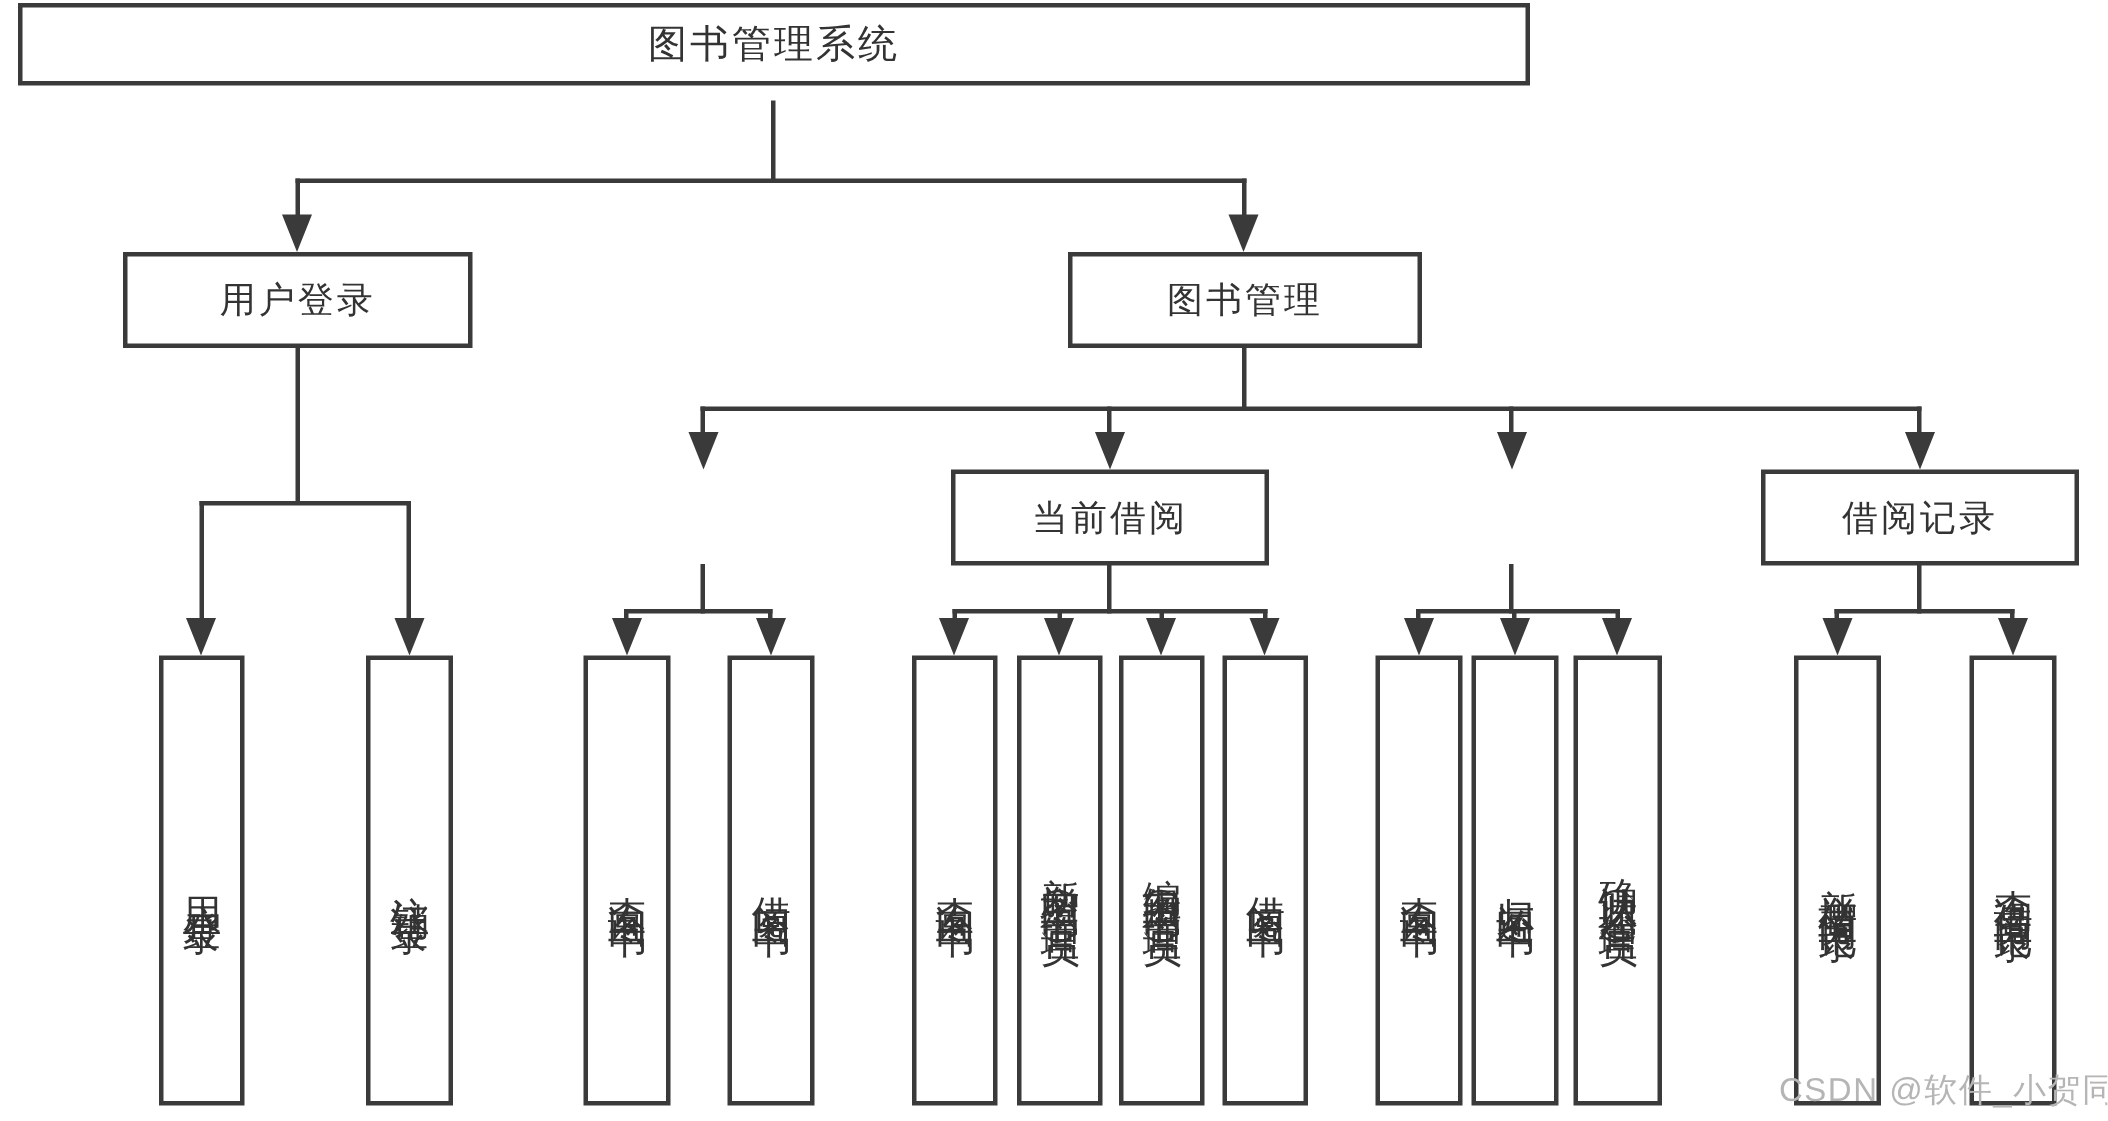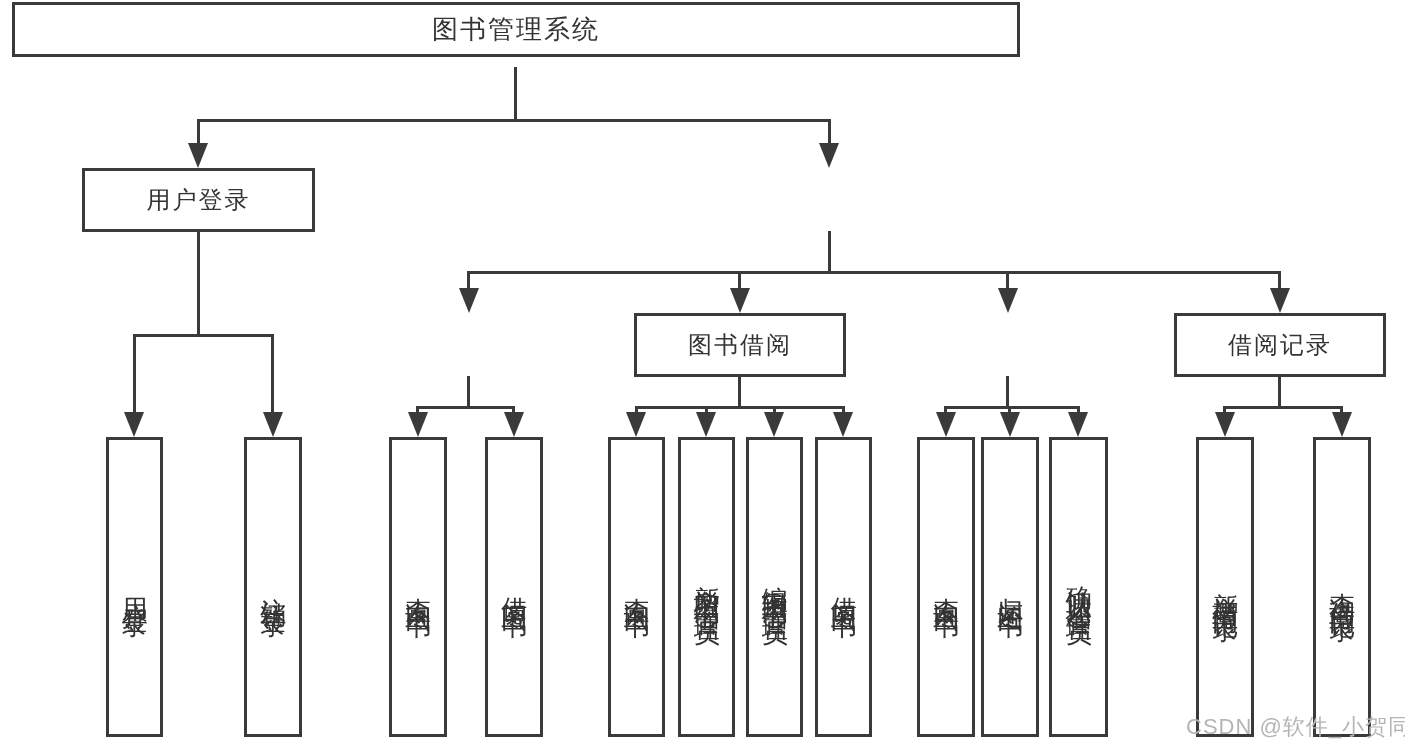--- a/index.html
+++ b/index.html
@@ -59,41 +59,44 @@
   <div class="vline" style="left:514px; top:67px; height:54px;"></div>
   <div class="hline" style="left:197px; top:119px; width:634px;"></div>
   <div class="vline" style="left:197px; top:119px; height:30px;"></div>
   <div class="vline" style="left:828px; top:119px; height:30px;"></div>
   <div class="arrow" style="left:188px; top:143px;"></div>
   <div class="arrow" style="left:819px; top:143px;"></div>
 
   <div class="box hbox" style="left:82px; top:168px; width:233px; height:64px;">
     <span>用户登录</span>
   </div>
+  <div class="box hbox" style="left:712px; top:168px; width:236px; height:64px;">
+    <span>图书管理</span>
+  </div>
 
   <div class="vline" style="left:197px; top:231px; height:105px;"></div>
   <div class="hline" style="left:133px; top:334px; width:141px;"></div>
   <div class="vline" style="left:133px; top:334px; height:86px;"></div>
   <div class="vline" style="left:271px; top:334px; height:86px;"></div>
   <div class="arrow" style="left:124px; top:412px;"></div>
   <div class="arrow" style="left:263px; top:412px;"></div>
 
   <div class="vline" style="left:828px; top:231px; height:42px;"></div>
   <div class="hline" style="left:467px; top:271px; width:814px;"></div>
   <div class="vline" style="left:467px; top:271px; height:24px;"></div>
   <div class="vline" style="left:738px; top:271px; height:24px;"></div>
   <div class="vline" style="left:1006px; top:271px; height:24px;"></div>
   <div class="vline" style="left:1278px; top:271px; height:24px;"></div>
   <div class="arrow" style="left:459px; top:288px;"></div>
   <div class="arrow" style="left:730px; top:288px;"></div>
   <div class="arrow" style="left:998px; top:288px;"></div>
   <div class="arrow" style="left:1270px; top:288px;"></div>
 
   <div class="box hbox" style="left:634px; top:313px; width:212px; height:64px;">
-    <span>图书借阅</span>
+    <span>当前借阅</span>
   </div>
   <div class="box hbox" style="left:1174px; top:313px; width:212px; height:64px;font-family:Liberation Mono, monospace;">
     <span>借阅记录</span>
   </div>
 
   <div class="vline" style="left:467px; top:376px; height:33px;"></div>
   <div class="hline" style="left:416px; top:406px; width:99px;"></div>
   <div class="vline" style="left:416px; top:406px; height:14px;"></div>
   <div class="vline" style="left:512px; top:406px; height:14px;"></div>
   <div class="arrow" style="left:408px; top:412px;"></div>

